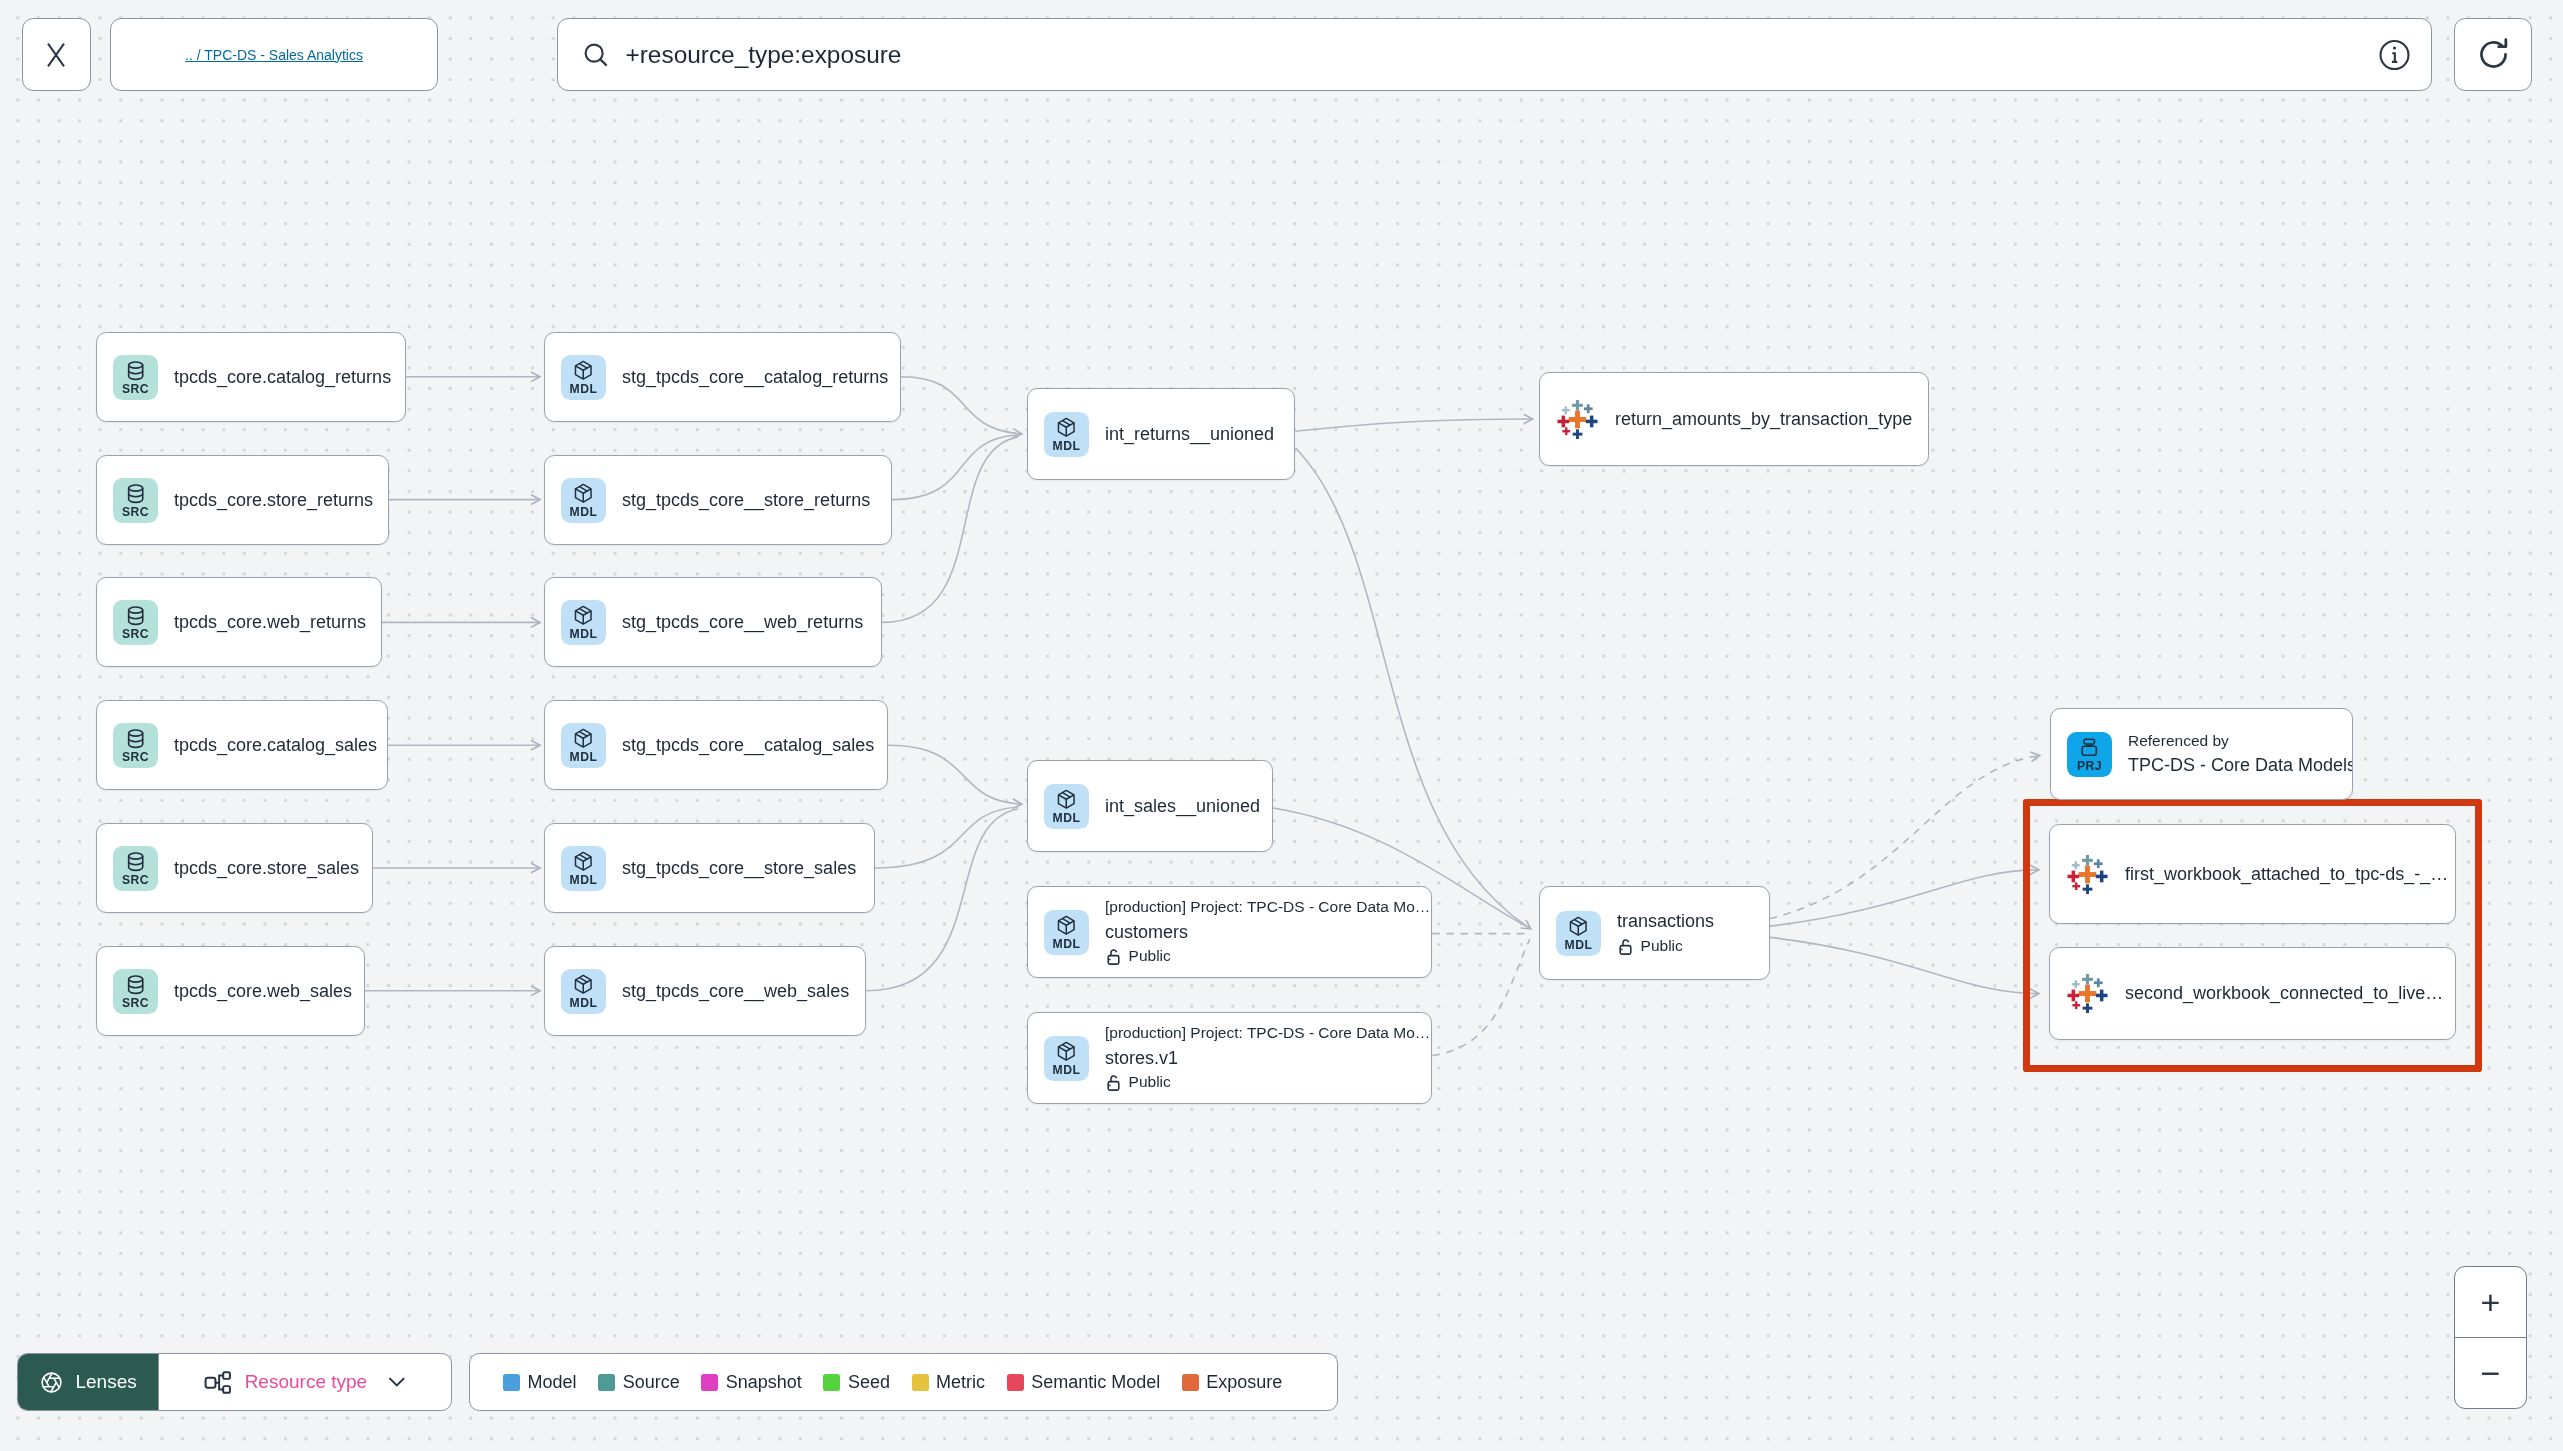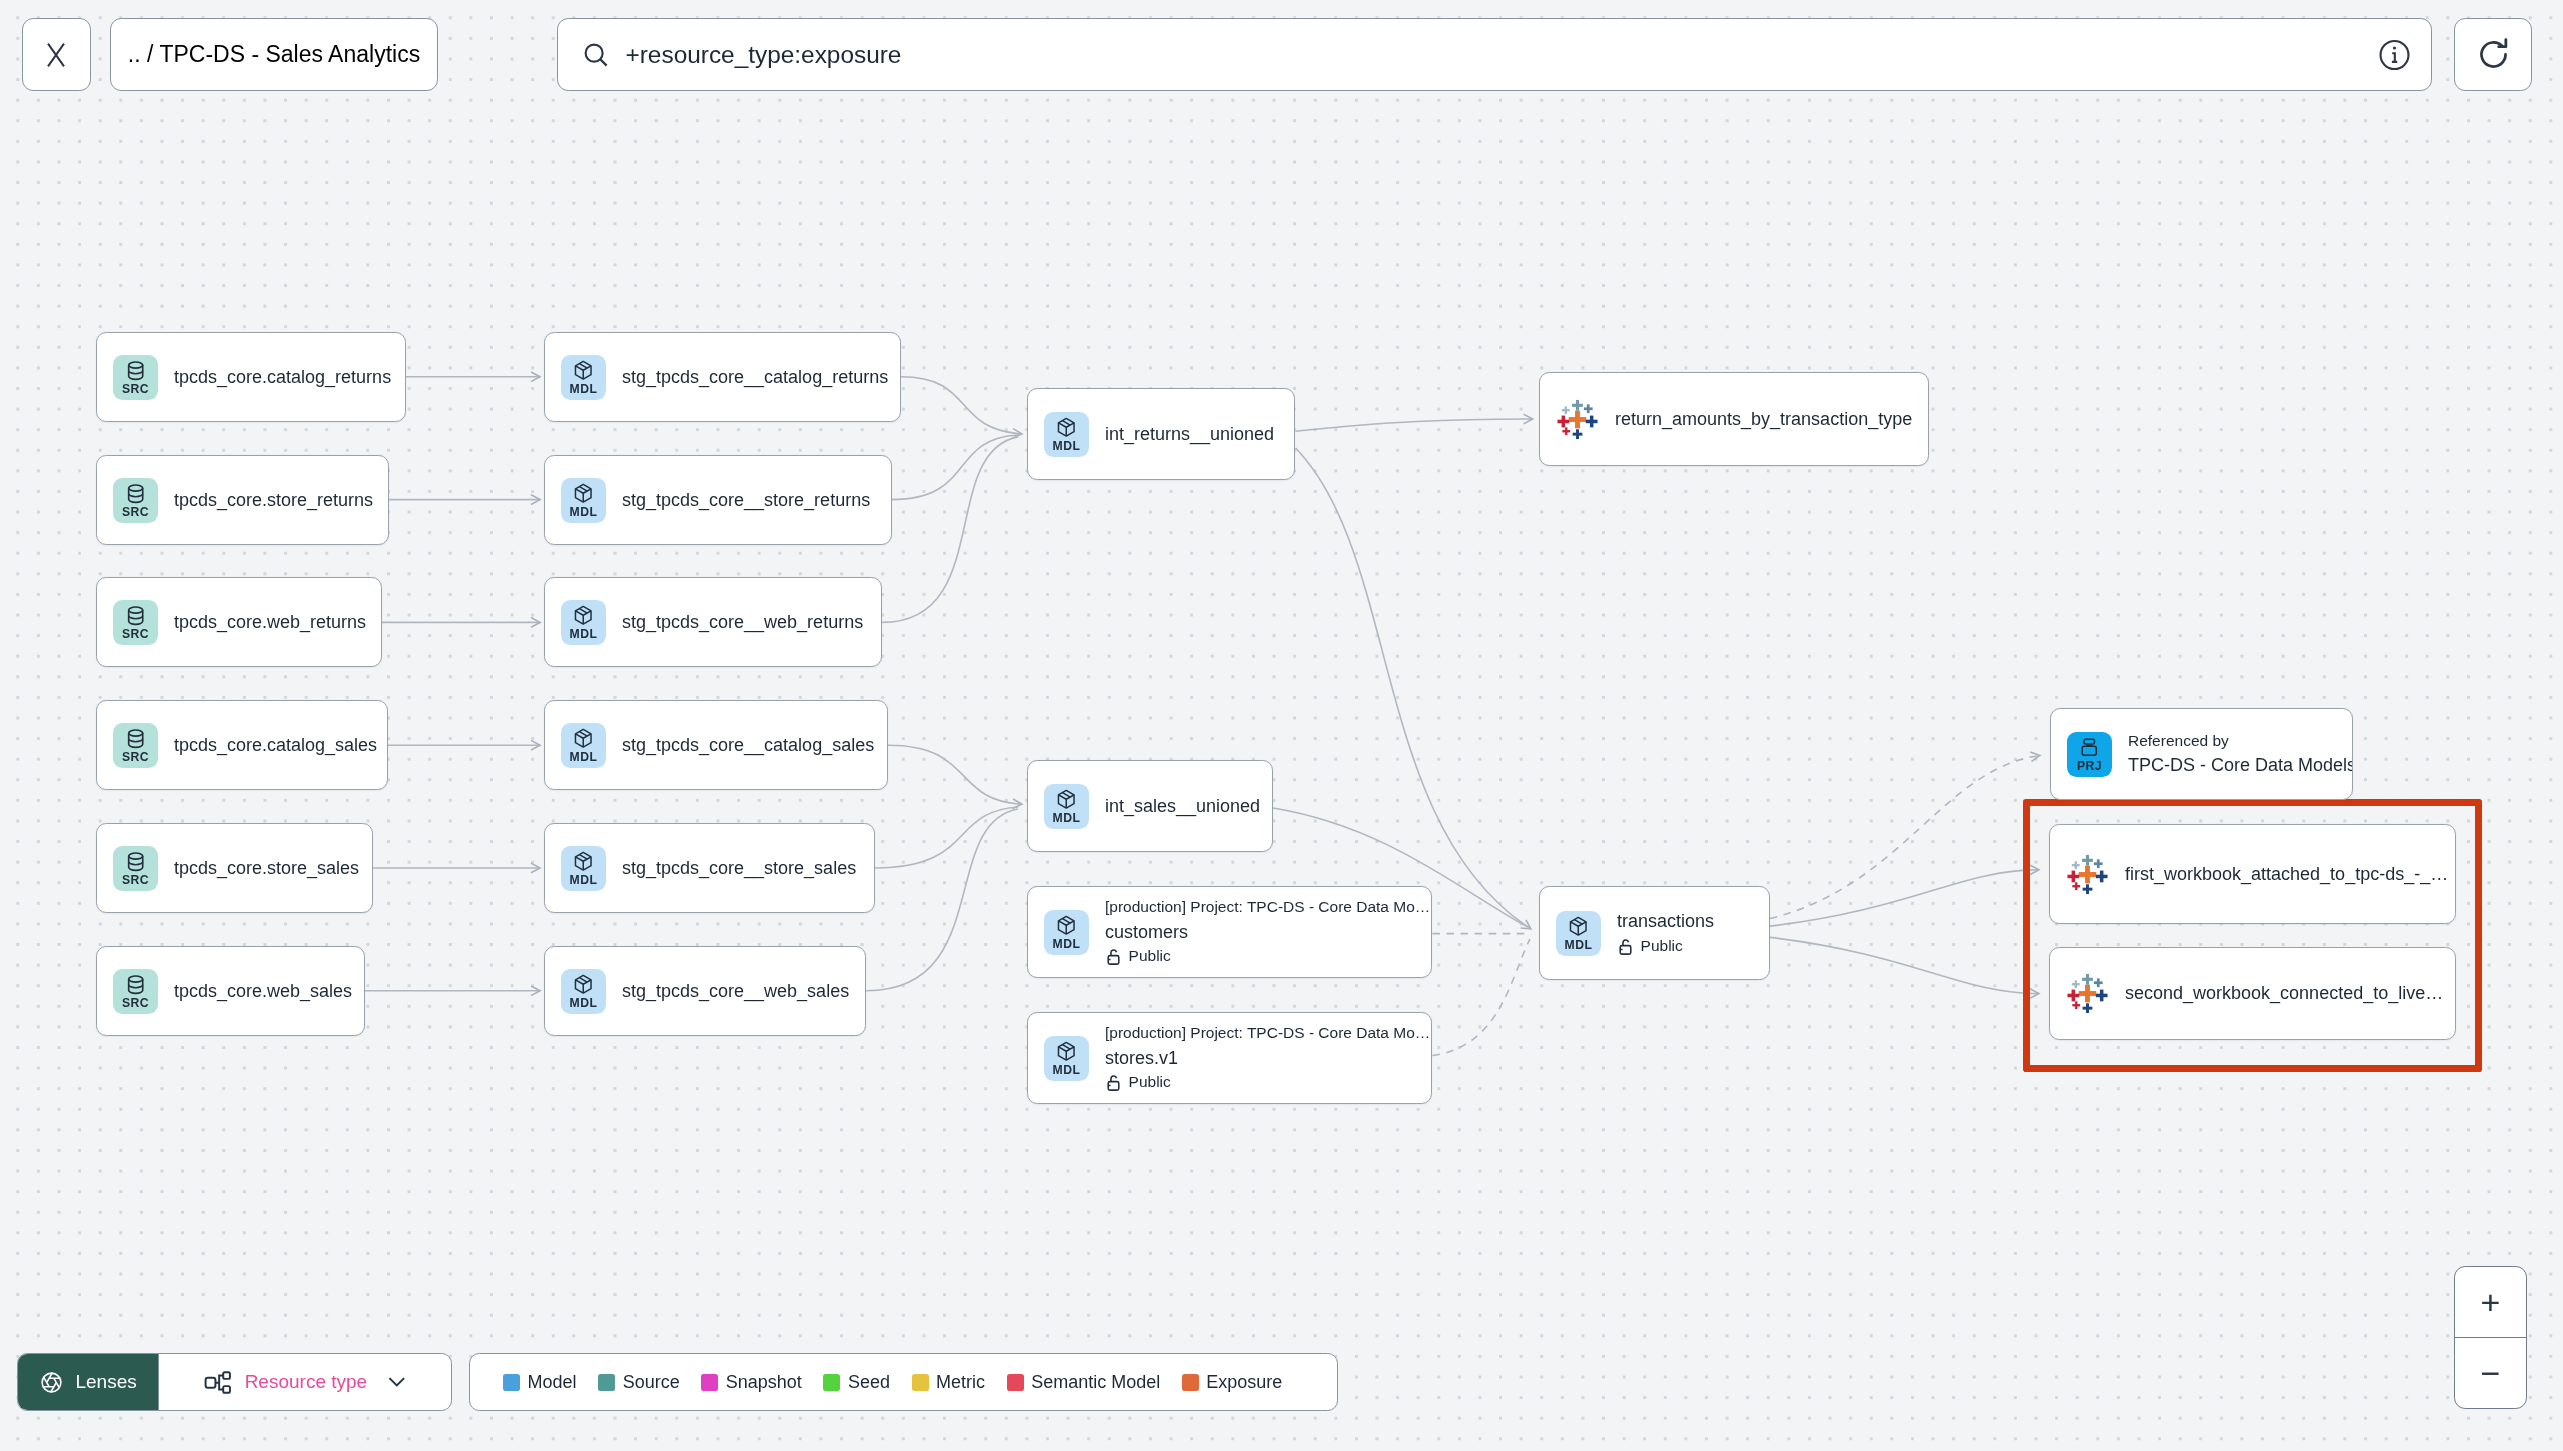--- a/index.html
+++ b/index.html
@@ -9,21 +9,21 @@
     background-color:#f2f4f6;
     background-image:radial-gradient(circle,#d2d7dc 1.5px,transparent 1.6px);
     background-size:20.6px 20.6px;background-position:7.5px 7.5px;
     color:#1d2936;
   }
   
   .bar-btn{
     position:absolute;background:#fff;border:1.4px solid #8a93a0;border-radius:11.2px;
     box-sizing:border-box;display:flex;align-items:center;justify-content:center;
   }
-  .breadcrumb-text{font-size:23px;color:#000000;white-space:nowrap;}
+  .breadcrumb-text{font-size:14px;color:#0369a1;white-space:nowrap;text-decoration:underline;}
   .searchbox{justify-content:flex-start;padding:0 22.5px;gap:15px;}
   .searchbox input{
     flex:1;border:none;outline:none;background:transparent;
     font-family:"Liberation Sans",sans-serif;font-size:24.4px;color:#1d2936;padding:0;
   }
   .search-info{position:absolute;right:17px;top:50%;transform:translateY(-50%);cursor:pointer;display:flex;}
   
   #edges{position:absolute;left:0;top:0;pointer-events:none;}
   .node{
     position:absolute;background:#fff;border:1.4px solid #98a1ac;border-radius:10.3px;

